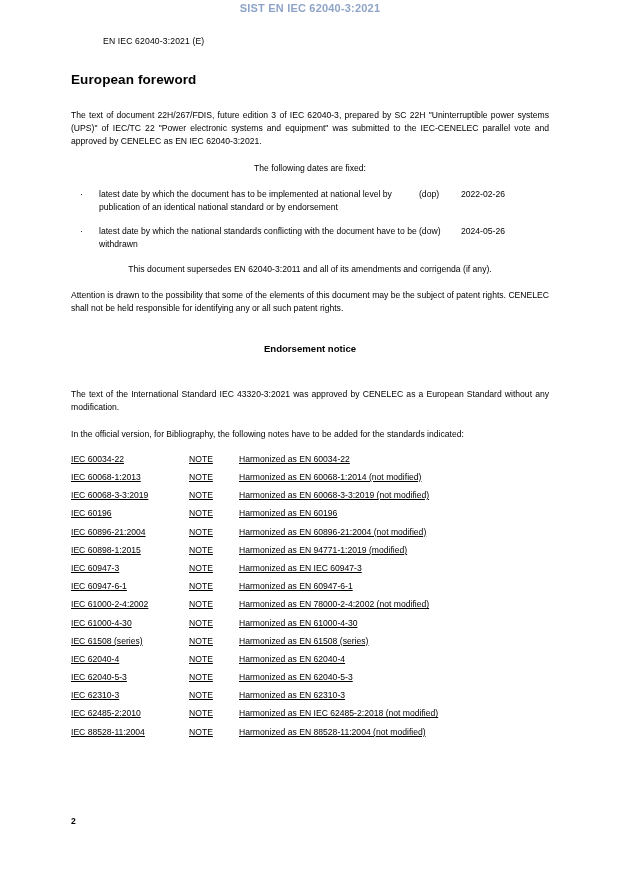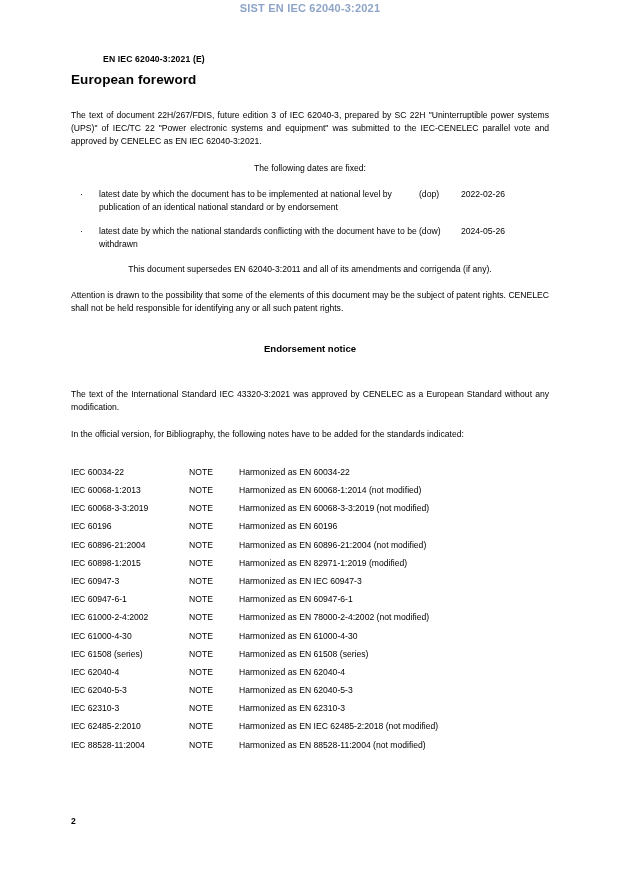--- a/index.html
+++ b/index.html
@@ -27,24 +27,24 @@
     left: 0;
     width: 620px;
     text-align: center;
     font-size: 11px;
     color: #8ea4c8;
     letter-spacing: 0.2px;
     font-weight: bold;
   }
   .doc-id {
     position: absolute;
-    top: 54px;
+    top: 36px;
     left: 71px;
     font-size: 8.6px;
-    font-weight: bold;
+    font-weight: normal;
     letter-spacing: 0.15px;
     padding-left: 32px;
   }
   .content {
     position: absolute;
     top: 72px;
     left: 71px;
     width: 478px;
   }
   h1.section-title {
@@ -96,22 +96,23 @@
     vertical-align: top;
   }
   .endorsement {
     text-align: center;
     font-size: 9.6px;
     font-weight: bold;
     margin: 28px 0 34px 0;
   }
   table.notes {
     border-collapse: collapse;
-    margin-top: 26px;
-    font-size: 8.6px;
+    margin-top: 13px;
+    font-size: 8.6px;
+    text-decoration: underline;
   }
   table.notes td {
     padding: 0 0 7.2px 0;
     vertical-align: top;
     line-height: 11px;
   }
   td.col-std { width: 118px; }
   td.col-note { width: 50px; }
   td.col-text { width: 310px; }
   .page-number {
@@ -183,21 +184,21 @@
           <td class="col-text">Harmonized as EN 60196</td>
         </tr>
         <tr>
           <td class="col-std">IEC 60896-21:2004</td>
           <td class="col-note">NOTE</td>
           <td class="col-text">Harmonized as EN 60896-21:2004 (not modified)</td>
         </tr>
         <tr>
           <td class="col-std">IEC 60898-1:2015</td>
           <td class="col-note">NOTE</td>
-          <td class="col-text">Harmonized as EN 82971-1:2019 (modified)</td>
+          <td class="col-text">Harmonized as EN 94771-1:2019 (modified)</td>
         </tr>
         <tr>
           <td class="col-std">IEC 60947-3</td>
           <td class="col-note">NOTE</td>
           <td class="col-text">Harmonized as EN IEC 60947-3</td>
         </tr>
         <tr>
           <td class="col-std">IEC 60947-6-1</td>
           <td class="col-note">NOTE</td>
           <td class="col-text">Harmonized as EN 60947-6-1</td>

